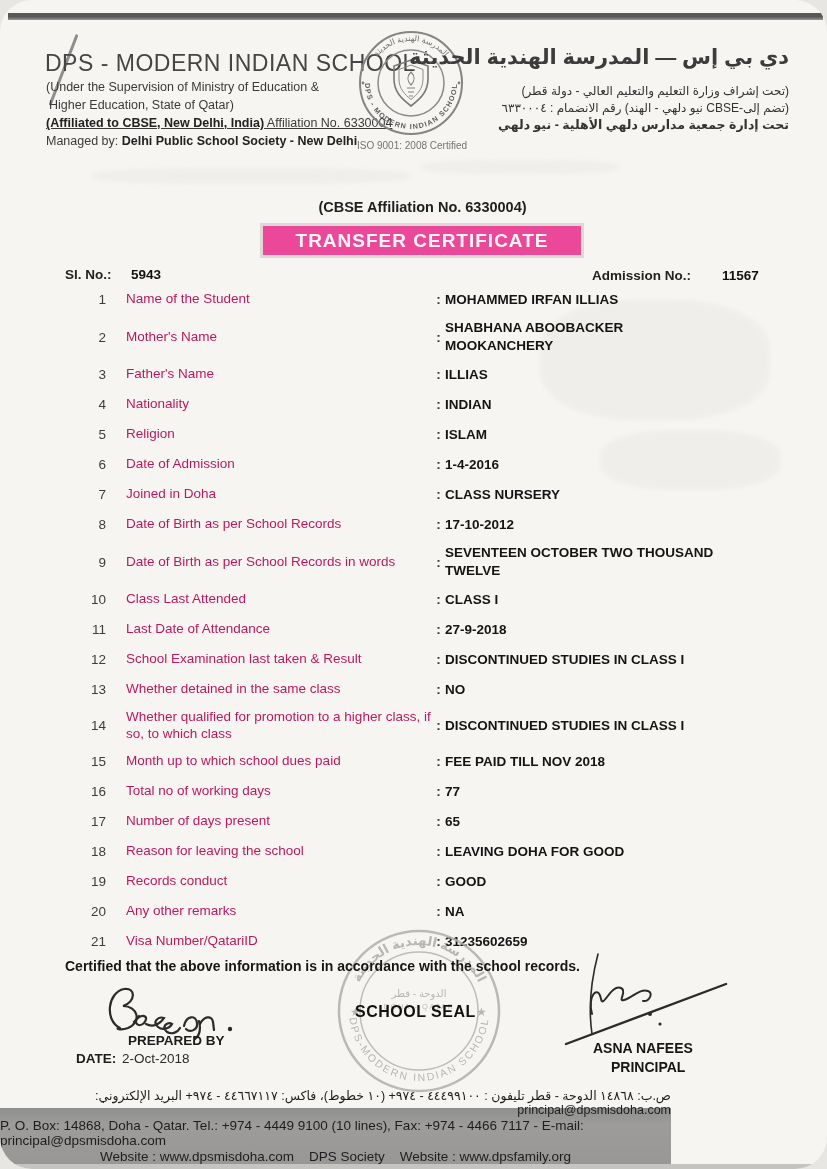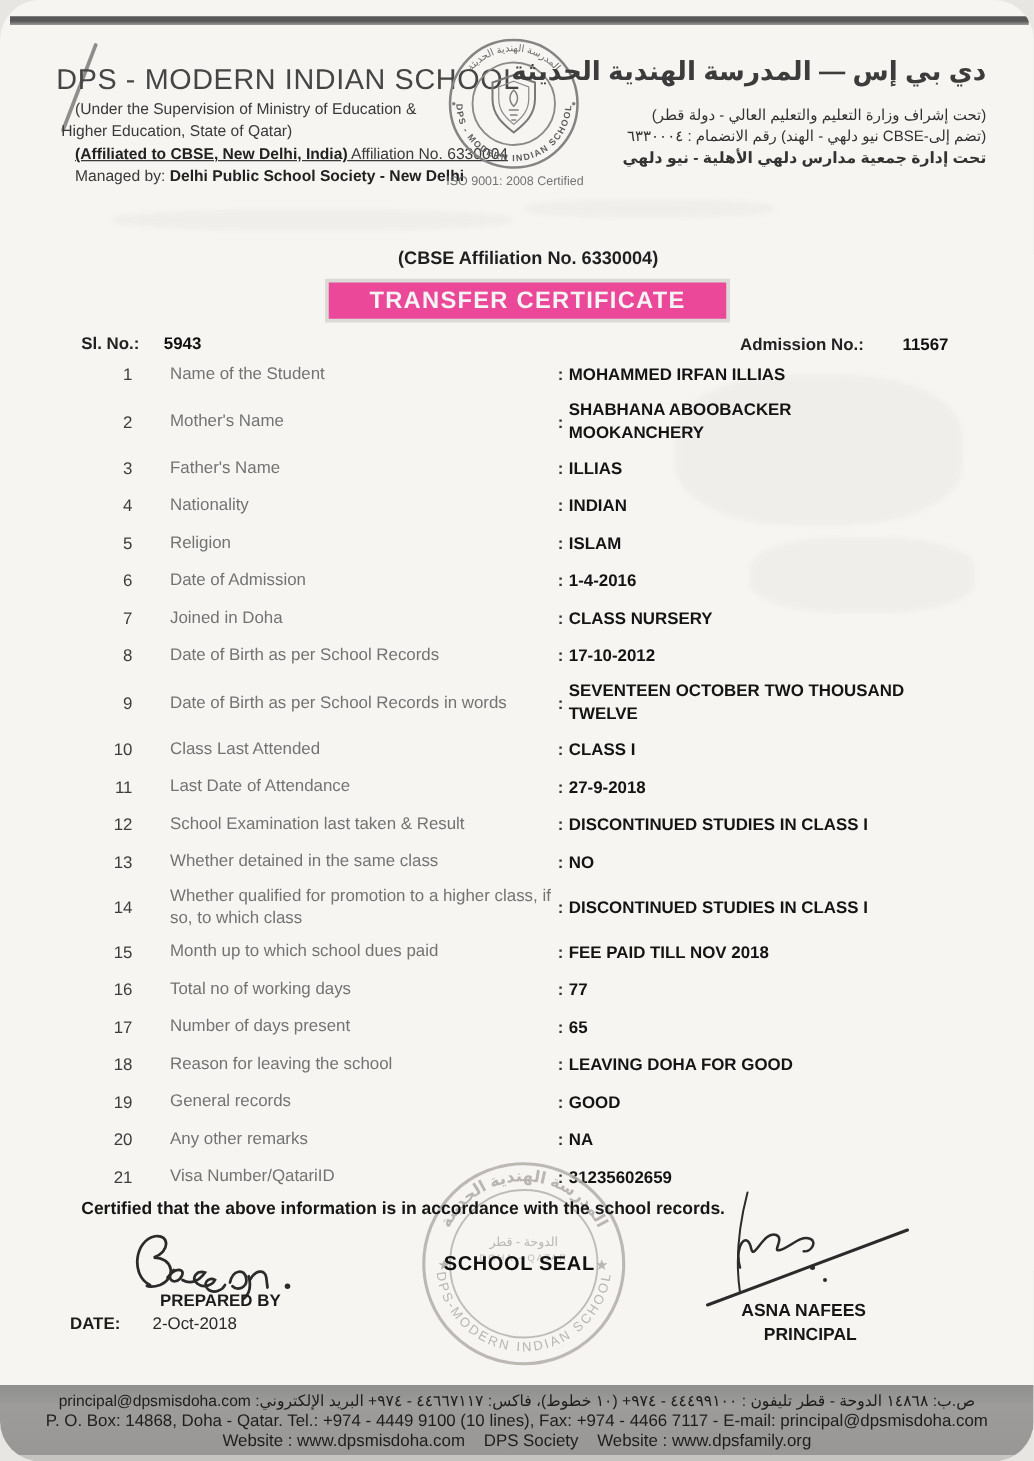--- a/index.html
+++ b/index.html
@@ -15,21 +15,21 @@
   
   .artifact{ position:absolute; background:#8a8a8a; opacity:.06; border-radius:40%; filter:blur(2px); }
   .scanbar{ position:absolute; left:8px; top:13px; width:815px; height:7px;
     background:linear-gradient(180deg,#474747 0 55%,#8f8f8f); opacity:.9; }
   .penstroke{ position:absolute; left:62px; top:32px; width:3px; height:76px;
     background:#8e8e8e; transform:rotate(21deg); border-radius:2px; }
 
   
   .school-name{ position:absolute; left:45px; top:50px; font-size:23px; letter-spacing:.5px;
     color:#454545; font-weight:500; }
-  .hd-sub{ position:absolute; left:60px; font-size:12.5px; color:#3a3a3a; }
+  .hd-sub{ position:absolute; left:46px; font-size:12.5px; color:#3a3a3a; }
   .hd-sub b{ color:#222; }
   .logo-wrap{ position:absolute; left:353px; top:28px; }
   .iso{ position:absolute; left:352px; top:140px; font-size:10px; color:#737373; width:120px; text-align:center;}
   .ar-block{ position:absolute; right:38px; top:45px; text-align:right; direction:rtl; }
   .ar-title{ font-size:21px; font-weight:bold; color:#3c3c3c; margin-bottom:14px; }
   .ar-sub{ font-size:12px; color:#333; line-height:17px; }
   .ar-sub.bold{ font-weight:bold; font-size:12.5px; }
 
   .cbse-line{ position:absolute; left:0; top:199px; width:845px; text-align:center;
     font-weight:bold; font-size:14.5px; color:#1f1f1f; }
@@ -39,41 +39,41 @@
 
   .slno-label{ position:absolute; left:65px; top:267px; font-weight:bold; font-size:13.5px; color:#222;}
   .slno-value{ position:absolute; left:131px; top:267px; font-weight:bold; font-size:13.5px; color:#111;}
   .adm-label{ position:absolute; left:592px; top:268px; font-weight:bold; font-size:13.5px; color:#222;}
   .adm-value{ position:absolute; left:722px; top:268px; font-weight:bold; font-size:13.5px; color:#111;}
 
   
   .rows{ position:absolute; left:65px; top:289px; width:700px; }
   .row{ display:flex; align-items:center; margin-bottom:9px; min-height:21px; }
   .row-no{ width:41px; text-align:right; font-size:13.5px; color:#3d3d3d; flex:none; }
-  .row-label{ margin-left:30px; width:306px; font-size:13.5px; color:#737373; line-height:16.5px; flex:none; }
+  .row-label{ margin-left:20px; width:306px; font-size:13.5px; color:#be185d; line-height:16.5px; flex:none; }
   .row-sep{ width:13px; text-align:center; font-size:13.5px; color:#333; flex:none; font-weight:bold;}
   .row-value{ font-weight:bold; font-size:13.5px; color:#141414; max-width:285px; line-height:18px; }
 
   .certified{ position:absolute; left:65px; top:958px; font-weight:bold; font-size:14px; color:#161616; z-index:3;}
 
   
   .sig{ position:absolute; z-index:3; }
   .prepared{ position:absolute; left:128px; top:1033px; font-weight:bold; font-size:13.5px; color:#1c1c1c; z-index:3;}
-  .date-label{ position:absolute; left:56px; top:1051px; font-weight:bold; font-size:13.5px; color:#1c1c1c; z-index:3;}
+  .date-label{ position:absolute; left:76px; top:1051px; font-weight:bold; font-size:13.5px; color:#1c1c1c; z-index:3;}
   .date-value{ position:absolute; left:122px; top:1051px; font-size:13.5px; color:#2a2a2a; z-index:3;}
   .seal-svg{ position:absolute; left:333px; top:925px; z-index:1; opacity:.85;}
   .seal-label{ position:absolute; left:355px; top:1003px; font-weight:bold; font-size:16px;
     letter-spacing:.5px; color:#111; z-index:3; }
   .principal-name{ position:absolute; left:593px; top:1040px; font-weight:bold; font-size:14px; color:#161616; z-index:3;}
   .principal-title{ position:absolute; left:611px; top:1059px; font-weight:bold; font-size:14px; color:#161616; z-index:3;}
 
   
-  .footer{ position:absolute; left:0; top:1108px; width:827px; height:56px;
+  .footer{ position:absolute; left:0; top:1108px; width:671px; height:56px;
     background:linear-gradient(180deg,#8f8f8f,#9d9c9a 30%,#989795);
-    display:flex; flex-direction:column; align-items:center; justify-content:center; gap:1px; z-index:4;}
+    display:flex; flex-direction:column; align-items:center; justify-content:flex-end; gap:1px; z-index:4;}
   .footer-ar{ direction:rtl; font-size:12.5px; color:#1d1d1d; }
   .footer-en{ font-size:13.5px; color:#1d1d1d; }
   .footer-web{ font-size:13.5px; color:#1d1d1d; white-space:pre; }
   .footer-bottom{ position:absolute; left:0; top:1164px; width:827px; height:5px; background:#c6c4c1; }
 
   svg text{ font-family:"Liberation Sans","DejaVu Sans",sans-serif; }
 </style>
 </head>
 <body>
 
@@ -248,21 +248,21 @@
 
     <div class="row">
       <div class="row-no">18</div>
       <div class="row-label">Reason for leaving the school</div>
       <div class="row-sep">:</div>
       <div class="row-value">LEAVING DOHA FOR GOOD</div>
     </div>
 
     <div class="row">
       <div class="row-no">19</div>
-      <div class="row-label">General records</div>
+      <div class="row-label">Records conduct</div>
       <div class="row-sep">:</div>
       <div class="row-value">GOOD</div>
     </div>
 
     <div class="row">
       <div class="row-no">20</div>
       <div class="row-label">Any other remarks</div>
       <div class="row-sep">:</div>
       <div class="row-value">NA</div>
     </div>

